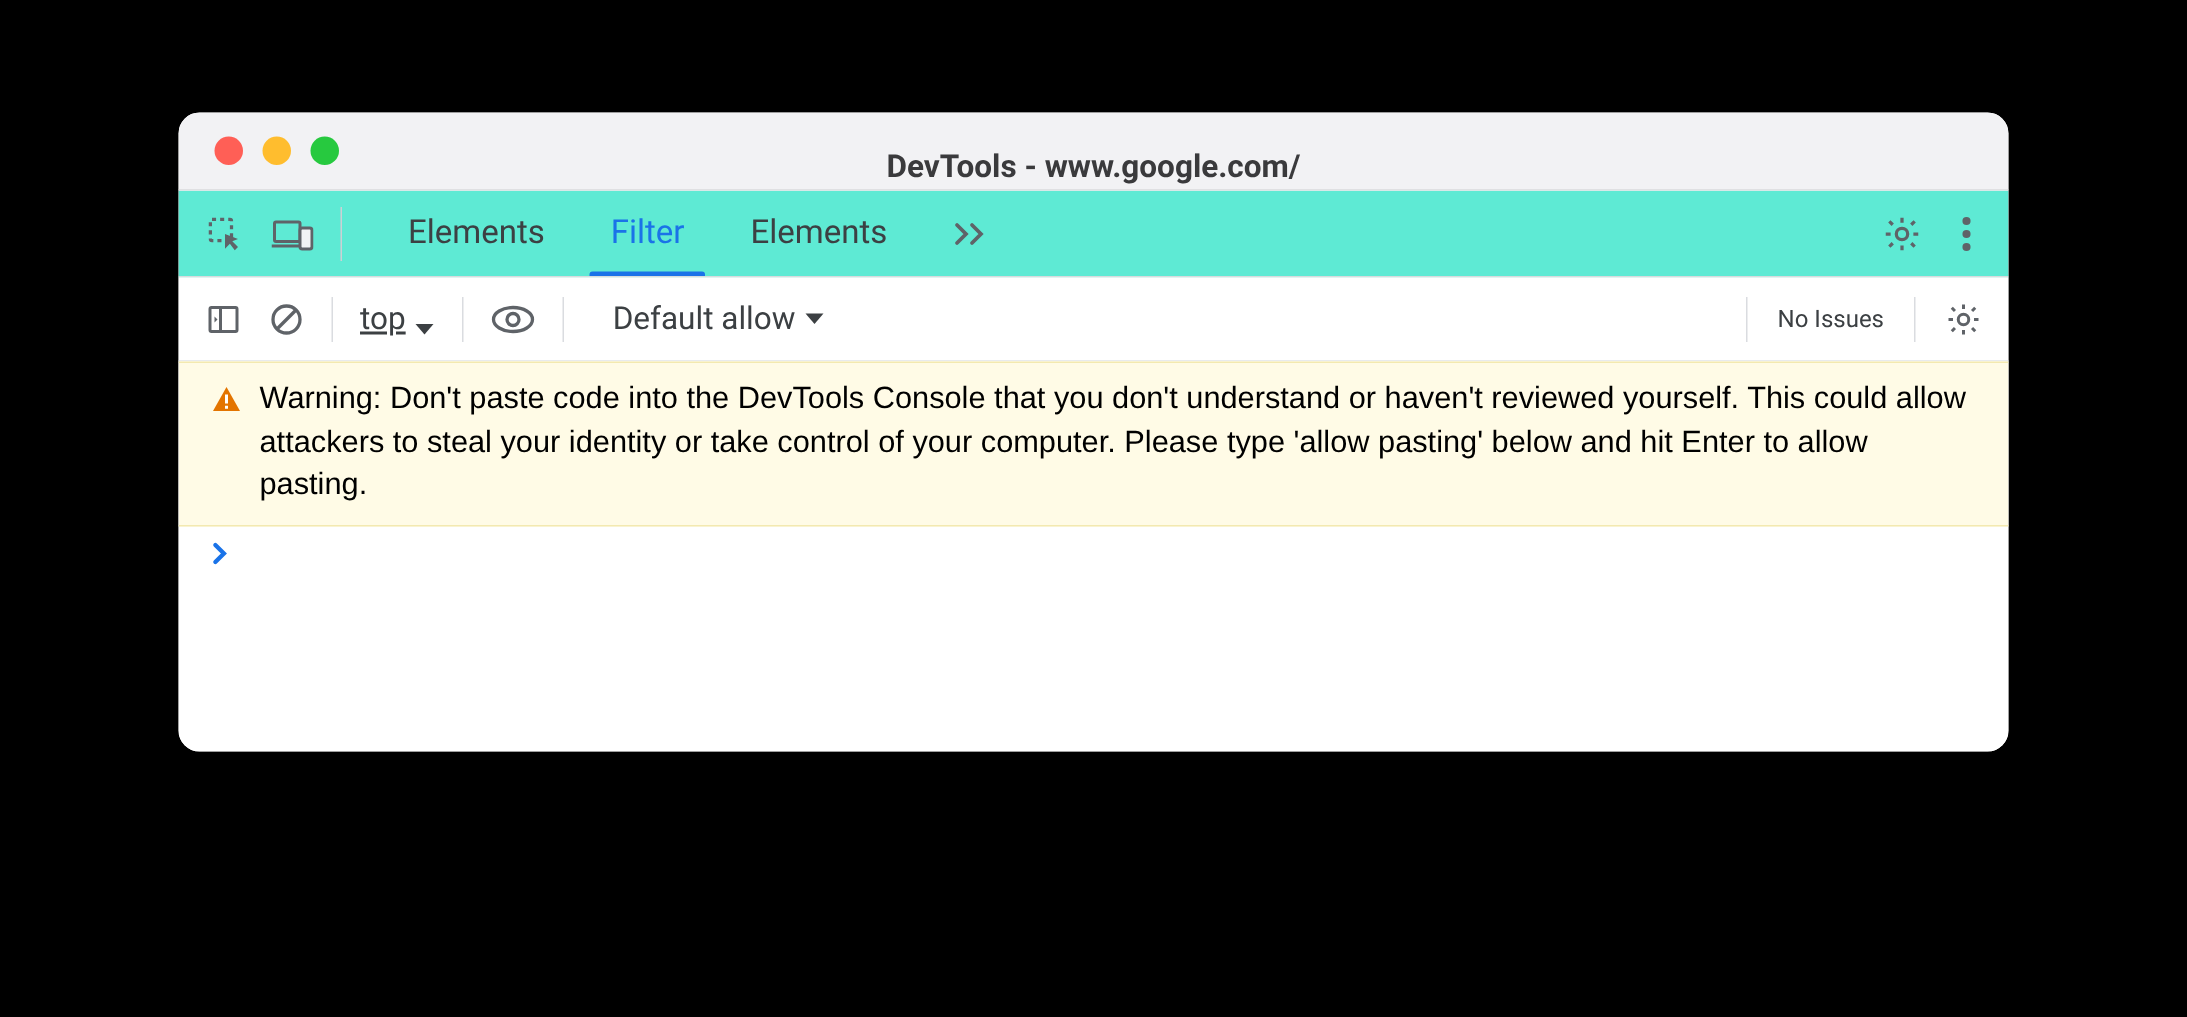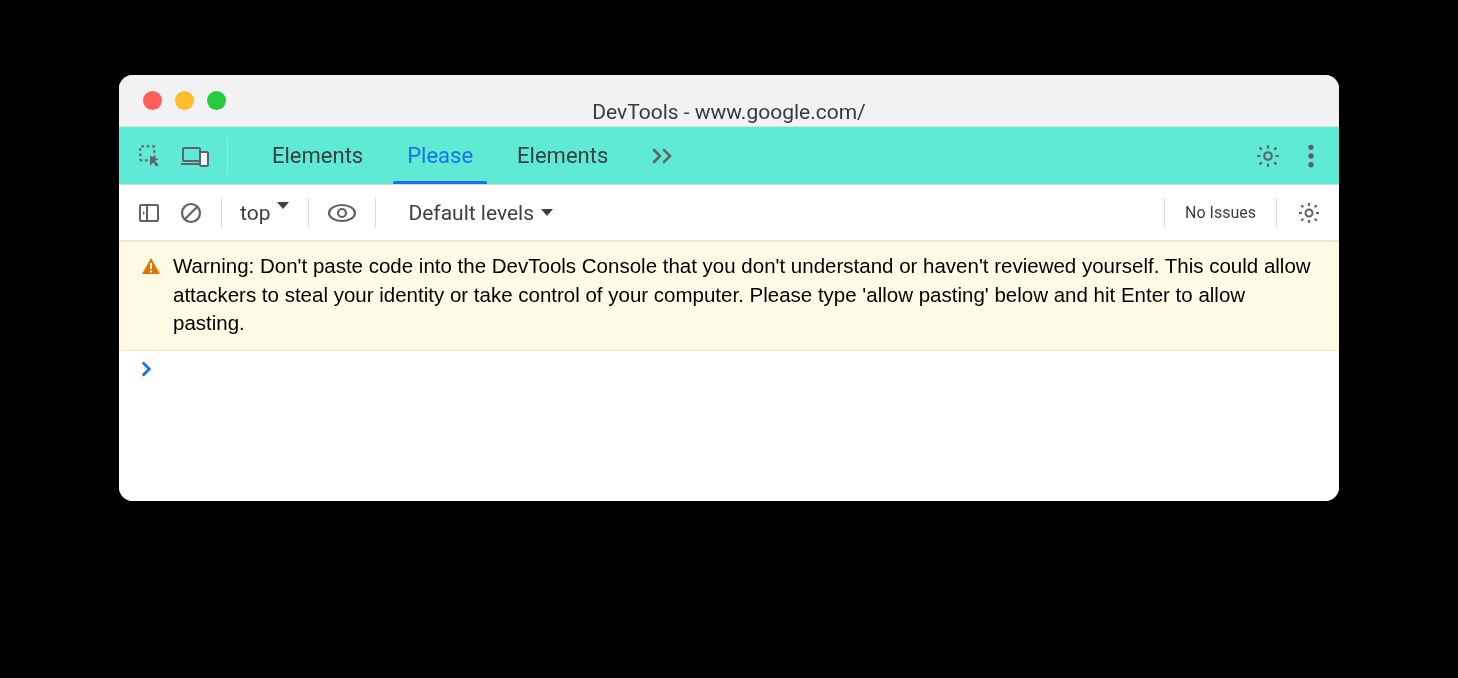--- a/index.html
+++ b/index.html
@@ -43,21 +43,21 @@
       border-radius: 50%;
     }
     .light.red { background: #ff5f56; }
     .light.yellow { background: #ffbd2e; }
     .light.green { background: #27c93f; }
     .title {
       position: absolute;
       left: 50%;
       transform: translateX(-50%);
       font-size: 21px;
-      font-weight: 400;
+      font-weight: 700;
       color: #3a3a3c;
       margin-top: 23px;
     }
     .tabs-bar {
       height: 58px;
       background: #5eead4;
       display: flex;
       align-items: center;
       border-bottom: 1px solid #d8dbde;
       padding: 0 18px;
@@ -136,25 +136,26 @@
       align-items: center;
       gap: 18px;
     }
     .vsep {
       width: 1px;
       height: 30px;
       background: #dadce0;
     }
     .context-select {
       display: flex;
-      align-items: flex-start;
+      align-items: flex-end;
       gap: 6px;
       font-size: 21px;
       color: #3c4043;
       cursor: pointer;
+      text-decoration: underline;
     }
     .filter-input-wrap {
       background: #f1f3f4;
       border-radius: 24px;
       height: 40px;
       display: flex;
       align-items: center;
       padding: 0 20px;
       flex: 0 0 380px;
       gap: 14px;
@@ -251,21 +252,21 @@
       <div class="icon-btn">
         <svg width="28" height="26" viewBox="0 0 28 24" fill="none" stroke="currentColor" stroke-width="2">
           <rect x="2" y="4" width="17" height="13" rx="1"></rect>
           <line x1="0" y1="20" x2="22" y2="20"></line>
           <rect x="19" y="8" width="8" height="14" rx="1.5" fill="#f1f3f4"></rect>
         </svg>
       </div>
     </div>
     <div class="tabs">
       <div class="tab">Elements</div>
-      <div class="tab active">Please</div>
+      <div class="tab active">Filter</div>
       <div class="tab">Elements</div>
     </div>
     <div class="tabs-overflow">
       <svg width="28" height="20" viewBox="0 0 28 20" fill="none" stroke="currentColor" stroke-width="2.5" stroke-linecap="round">
         <path d="M4 4 L10 10 L4 16"></path>
         <path d="M14 4 L20 10 L14 16"></path>
       </svg>
     </div>
     <div class="tabs-right">
       <div class="icon-btn">
@@ -309,21 +310,21 @@
     </div>
     <div class="vsep"></div>
     <div class="icon-btn">
       <svg width="30" height="22" viewBox="0 0 30 22" fill="none" stroke="currentColor" stroke-width="2.2">
         <ellipse cx="15" cy="11" rx="13" ry="8"></ellipse>
         <circle cx="15" cy="11" r="4"></circle>
       </svg>
     </div>
     <div class="vsep"></div>
     <div class="levels-select">
-      <span>Default levels</span>
+      <span>Default allow</span>
       <svg width="14" height="10" viewBox="0 0 14 10" fill="currentColor">
         <path d="M1 1 L7 8 L13 1 Z"></path>
       </svg>
     </div>
     <div class="filter-right">
       <div class="vsep"></div>
       <span class="issues-text">No Issues</span>
       <div class="vsep"></div>
       <div class="icon-btn">
         <svg width="24" height="24" viewBox="0 0 24 24" fill="none" stroke="currentColor" stroke-width="2">

